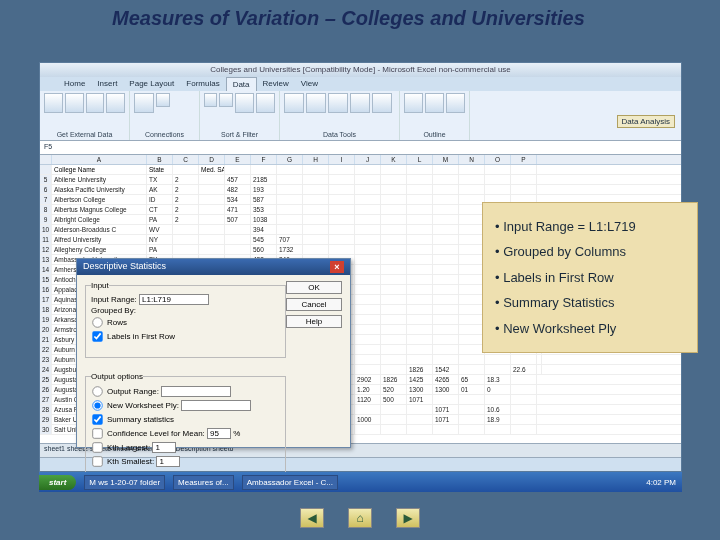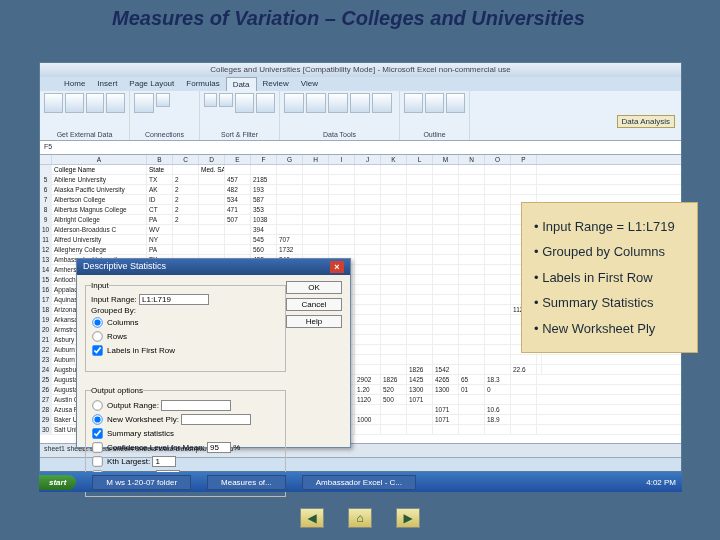--- a/index.html
+++ b/index.html
@@ -32,27 +32,27 @@
   .dialog .tb .close { width: 14px; height: 12px; background: #d04030; color: #fff; text-align: center; line-height: 12px; font-weight: bold; }
   .dialog .body { padding: 6px 8px; display: flex; }
   .dialog .left { flex: 1; }
   .dialog .right { width: 56px; display: flex; flex-direction: column; gap: 4px; }
   .dialog .right button { font-size: 8px; padding: 1px 9px; background: #f8f8f8; border: 1px solid #888; }
   .dialog fieldset { border: 1px solid #bbb; padding: 3px 5px 13px; margin-bottom: 14px; }
   .dialog legend { font-size: 8px; }
   .dialog label { display: block; margin: 1px 0; }
   .dialog input[type=text] { width: 70px; font-size: 8px; border: 1px solid #888; padding: 0 2px; }
   .dialog input[type=checkbox], .dialog input[type=radio] { vertical-align: middle; margin-right: 3px; transform: scale(0.8); }
-  .overlay { position: absolute; right: 22px; top: 202px; width: 177px; background: #eee0b0; border: 1px solid #c8b070; padding: 10px 12px; font-family: Tahoma, sans-serif; font-size: 13px; color: #1a2a3a; line-height: 1.8; }
+  .overlay { position: absolute; right: 22px; top: 202px; width: 216px; background: #eee0b0; border: 1px solid #c8b070; padding: 10px 12px; font-family: Tahoma, sans-serif; font-size: 13px; color: #1a2a3a; line-height: 1.8; }
   .overlay div { margin: 2px 0; }
   .sheet-tabs { height: 14px; background: #dde6ee; font-size: 7px; padding: 1px 4px; color: #234; border-top: 1px solid #9ab; }
   .status-bar { height: 14px; background: #cfe0f0; border-top: 1px solid #9ab; }
   .taskbar { position: absolute; left: 39px; top: 472px; width: 643px; height: 20px; background: linear-gradient(#3c78c0,#2050a0); display: flex; align-items: center; font-size: 8px; color: #fff; }
   .taskbar .start { background: linear-gradient(#4aa040,#2a7020); padding: 3px 10px; font-weight: bold; font-style: italic; border-radius: 0 8px 8px 0; }
-  .taskbar .item { background: #3a66aa; margin-left: 16px; padding: 2px 13px; border: 1px solid #2a4a80; }
+  .taskbar .item { background: #3a66aa; margin-left: 8px; padding: 2px 4px; border: 1px solid #2a4a80; }
   .taskbar .tray { margin-left: auto; padding: 2px 6px; }
   .navbtns { position: absolute; bottom: 12px; left: 50%; transform: translateX(-50%); display: flex; gap: 24px; }
   .navbtns div { width: 24px; height: 20px; background: linear-gradient(#f0eab0,#d0c060); border: 1px solid #888; display: flex; align-items: center; justify-content: center; font-size: 12px; color: #2a5a3a; }
 </style>
 </head>
 <body>
 
 <div class="slide-title">Measures of Variation – Colleges and Universities</div>
 
 <div class="excel-window">
@@ -674,21 +674,20 @@
   </div>
   <div class="body">
     <div class="left">
       <fieldset>
         <legend>Input</legend>
         <label>
           <span>Input Range:</span>
           <input type="text" value="L1:L719" style="">
         </label>
         <label>Grouped By:</label>
-        <label><input type="radio" checked="" style=""><span>Columns</span></label>
         <label><input type="radio" style=""><span>Rows</span></label>
         <label><input type="checkbox" checked="" style=""><span>Labels in First Row</span></label>
       </fieldset>
       <fieldset>
         <legend>Output options</legend>
         <label><input type="radio" style=""><span>Output Range:</span> <input type="text" style=""></label>
         <label><input type="radio" checked="" style=""><span>New Worksheet Ply:</span> <input type="text" style=""></label>
         <label><input type="checkbox" checked="" style=""><span>Summary statistics</span></label>
         <label><input type="checkbox" style=""><span>Confidence Level for Mean:</span> <input type="text" style="width: 24px;" value="95"> %</label>
         <label><input type="checkbox" style=""><span>Kth Largest:</span> <input type="text" style="width: 24px;" value="1"></label>

